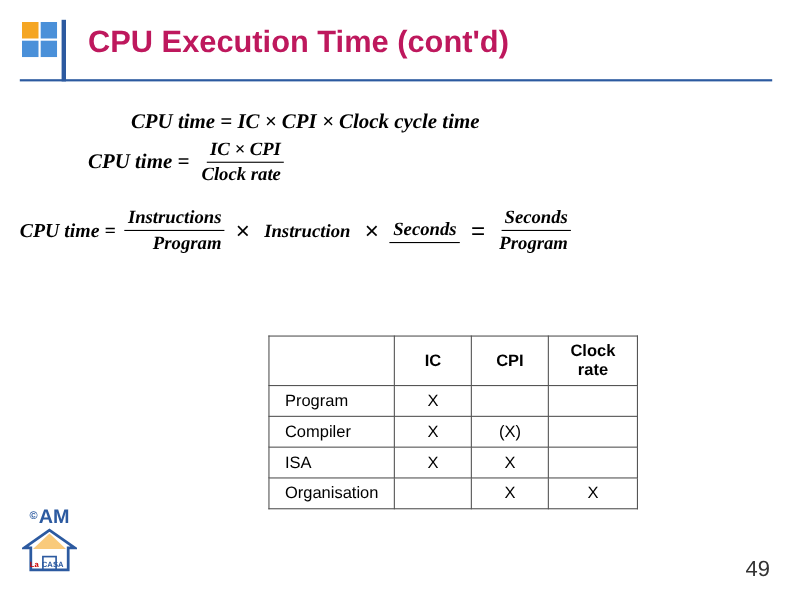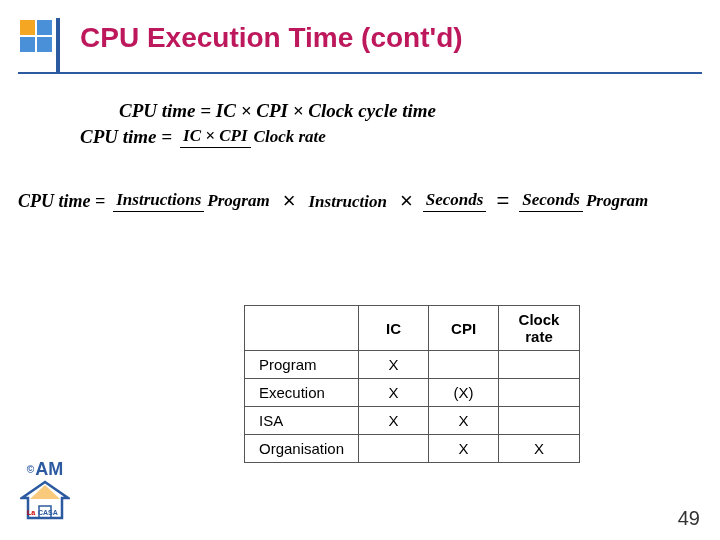--- a/index.html
+++ b/index.html
@@ -17,21 +17,22 @@
       top: 22px;
       left: 80px;
       font-size: 28px;
       font-weight: bold;
       color: #be185d;
       font-family: Arial, sans-serif;
     }
 
     .formula-fraction {
       display: inline-flex;
-      align-items: flex-start;
+      flex-direction: column;
+      align-items: flex-end;
       vertical-align: middle;
       font-family: 'Times New Roman', Times, serif;
       font-style: italic;
       font-size: 17px;
     }
     .fraction-num {
       border-bottom: 1.5px solid #000;
       padding: 0 3px 1px 3px;
       font-weight: bold;
     }
@@ -188,21 +189,21 @@
       <td>CPI</td>
       <td>Clock rate</td>
     </tr>
     <tr>
       <td>Program</td>
       <td>X</td>
       <td></td>
       <td></td>
     </tr>
     <tr>
-      <td>Execution</td>
+      <td>Compiler</td>
       <td>X</td>
       <td>(X)</td>
       <td></td>
     </tr>
     <tr>
       <td>ISA</td>
       <td>X</td>
       <td>X</td>
       <td></td>
     </tr>

